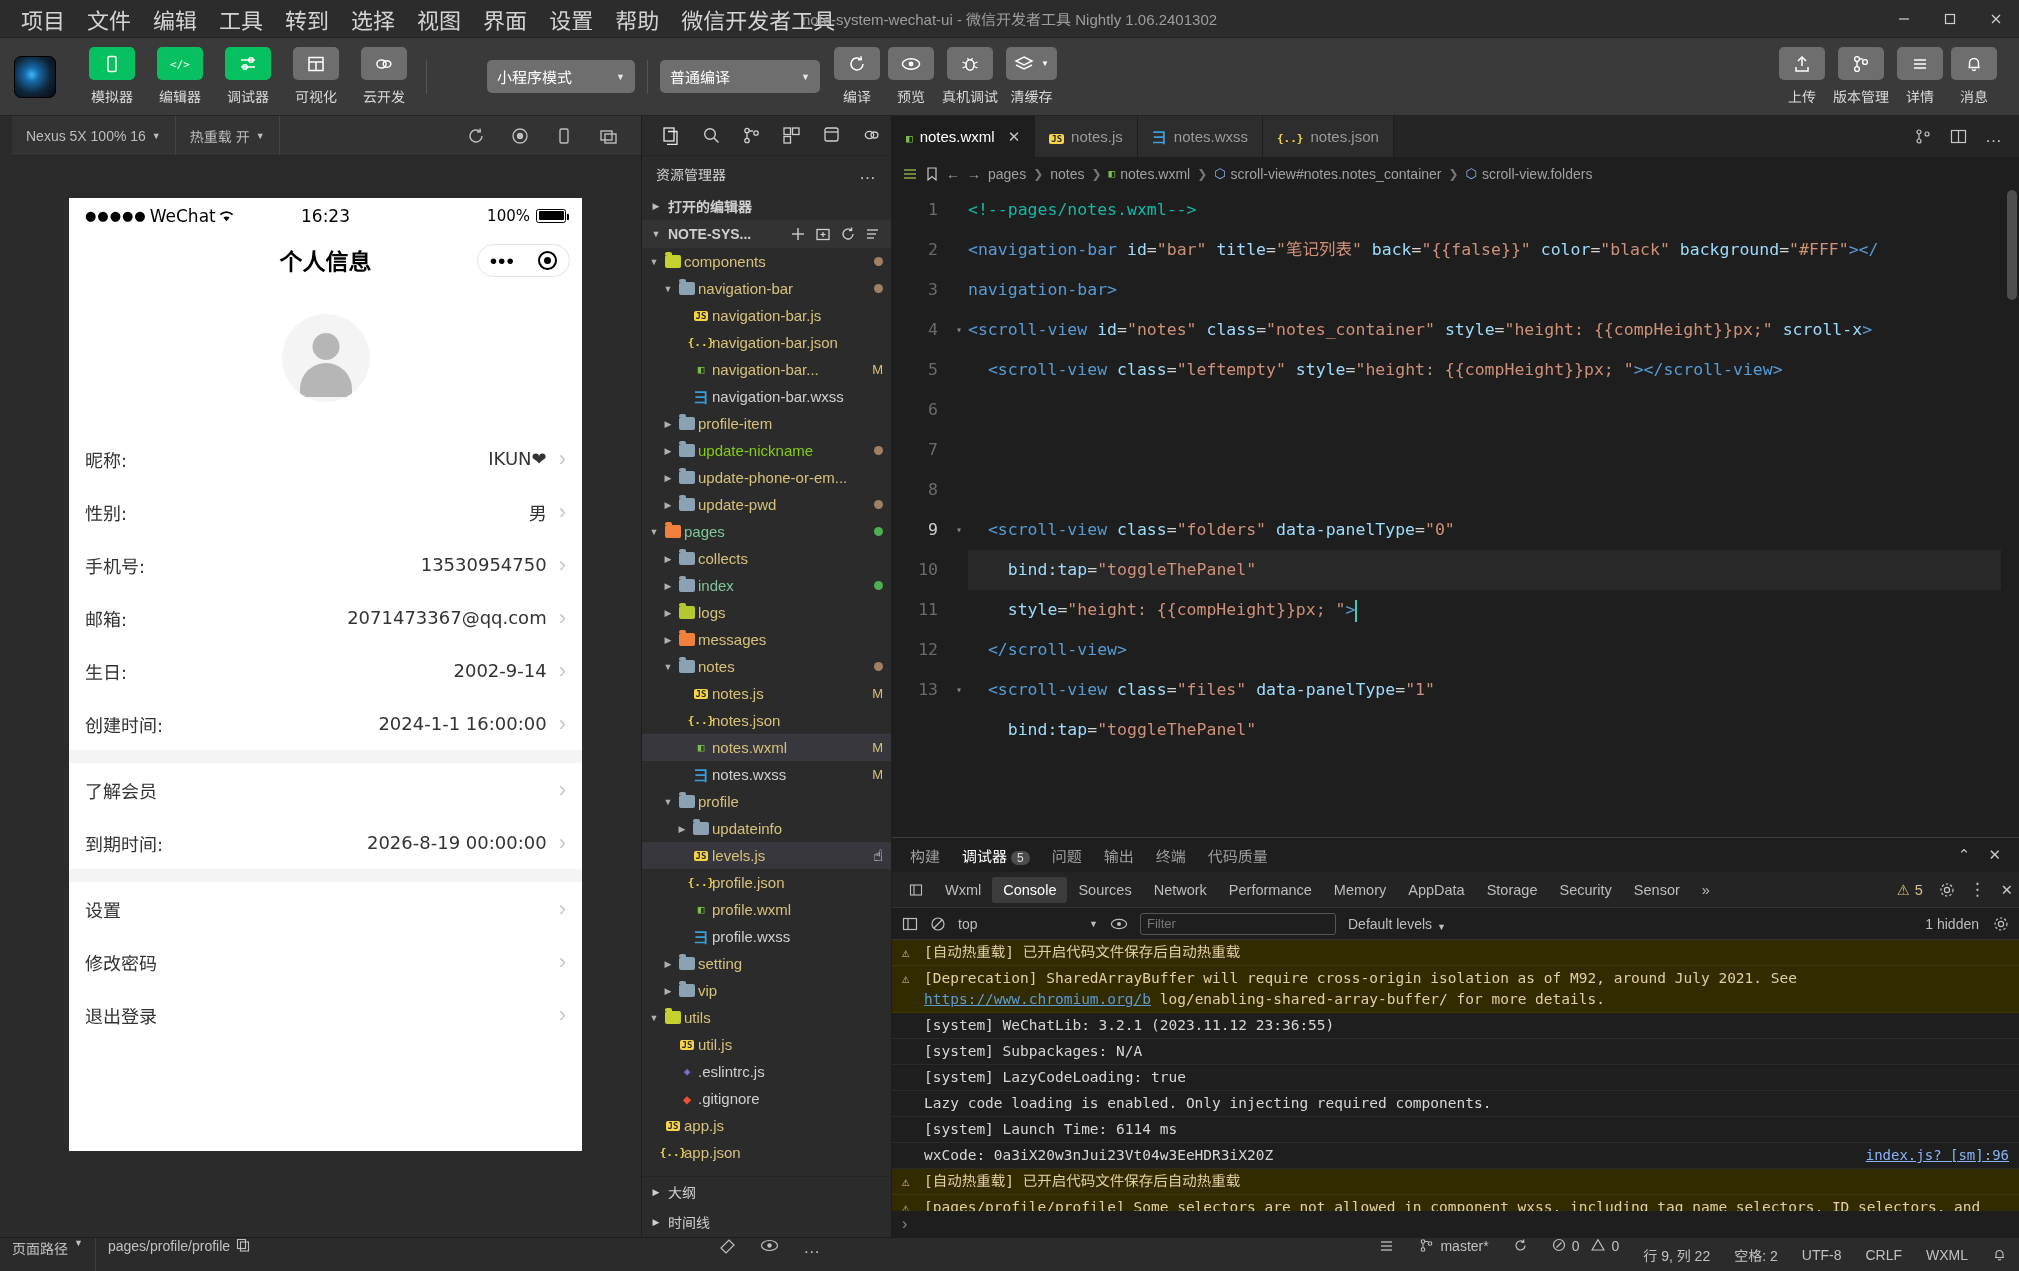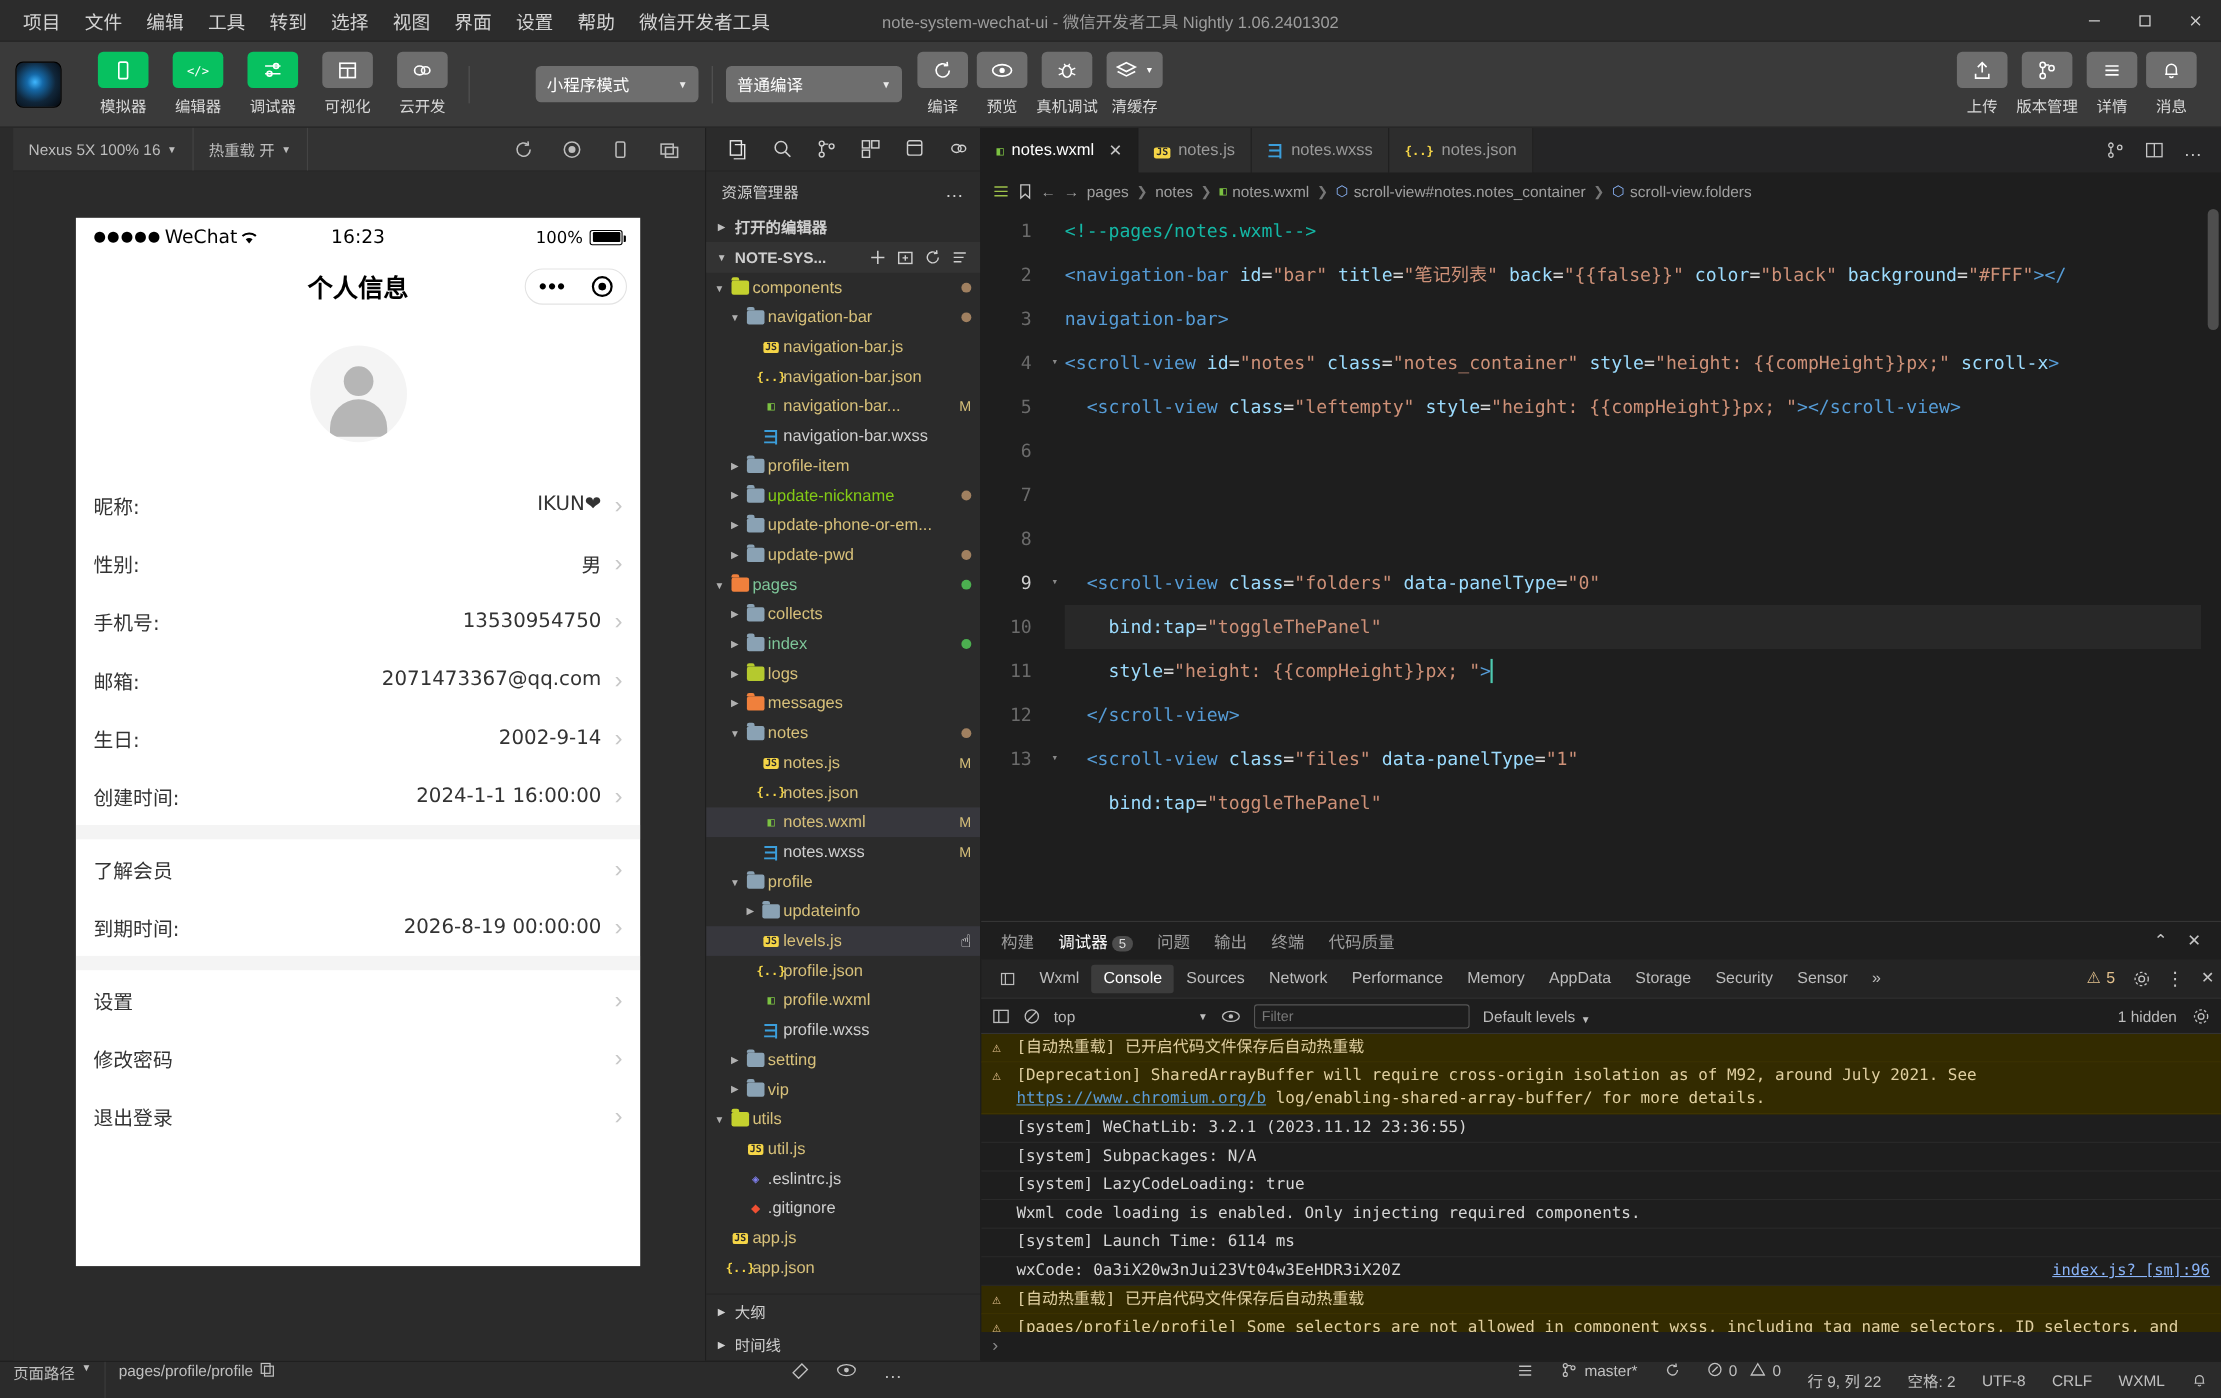--- a/index.html
+++ b/index.html
@@ -14,21 +14,21 @@
   }
   .app { width: 2019px; height: 1271px; display: flex; flex-direction: column; background: #2b2b2b; }
 
   
   .titlebar {
     height: 38px; flex: 0 0 38px; background: #2c2c2c; display: flex;
     align-items: center; position: relative; border-bottom: 1px solid #222;
   }
   .menu { display: flex; align-items: center; padding-left: 10px; gap: 0px; }
   .menu-item {
-    font-size: 17px; color: #d4d4d4; padding: 4px 11px; cursor: default; white-space: nowrap;
+    font-size: 22px; color: #d4d4d4; padding: 4px 11px; cursor: default; white-space: nowrap;
   }
   .win-title {
     position: absolute; left: 0; right: 0; text-align: center;
     font-size: 15px; color: #9d9d9d; pointer-events: none;
   }
   .win-ctrls { margin-left: auto; display: flex; height: 100%; }
   .win-btn {
     width: 46px; height: 100%; display: flex; align-items: center; justify-content: center;
     color: #d0d0d0;
   }
@@ -1180,21 +1180,21 @@
             <div class="c-row">
               <span class="ic"></span>
               <span class="msg">[system] Subpackages: N/A</span>
             </div>
             <div class="c-row">
               <span class="ic"></span>
               <span class="msg">[system] LazyCodeLoading: true</span>
             </div>
             <div class="c-row">
               <span class="ic"></span>
-              <span class="msg">Wxml code loading is enabled. Only injecting required components.</span>
+              <span class="msg">Lazy code loading is enabled. Only injecting required components.</span>
             </div>
             <div class="c-row">
               <span class="ic"></span>
               <span class="msg">[system] Launch Time: 6114 ms</span>
             </div>
             <div class="c-row">
               <span class="ic"></span>
               <span class="msg">wxCode:  0a3iX20w3nJui23Vt04w3EeHDR3iX20Z</span>
               <span class="src">index.js? [sm]:96</span>
             </div>

